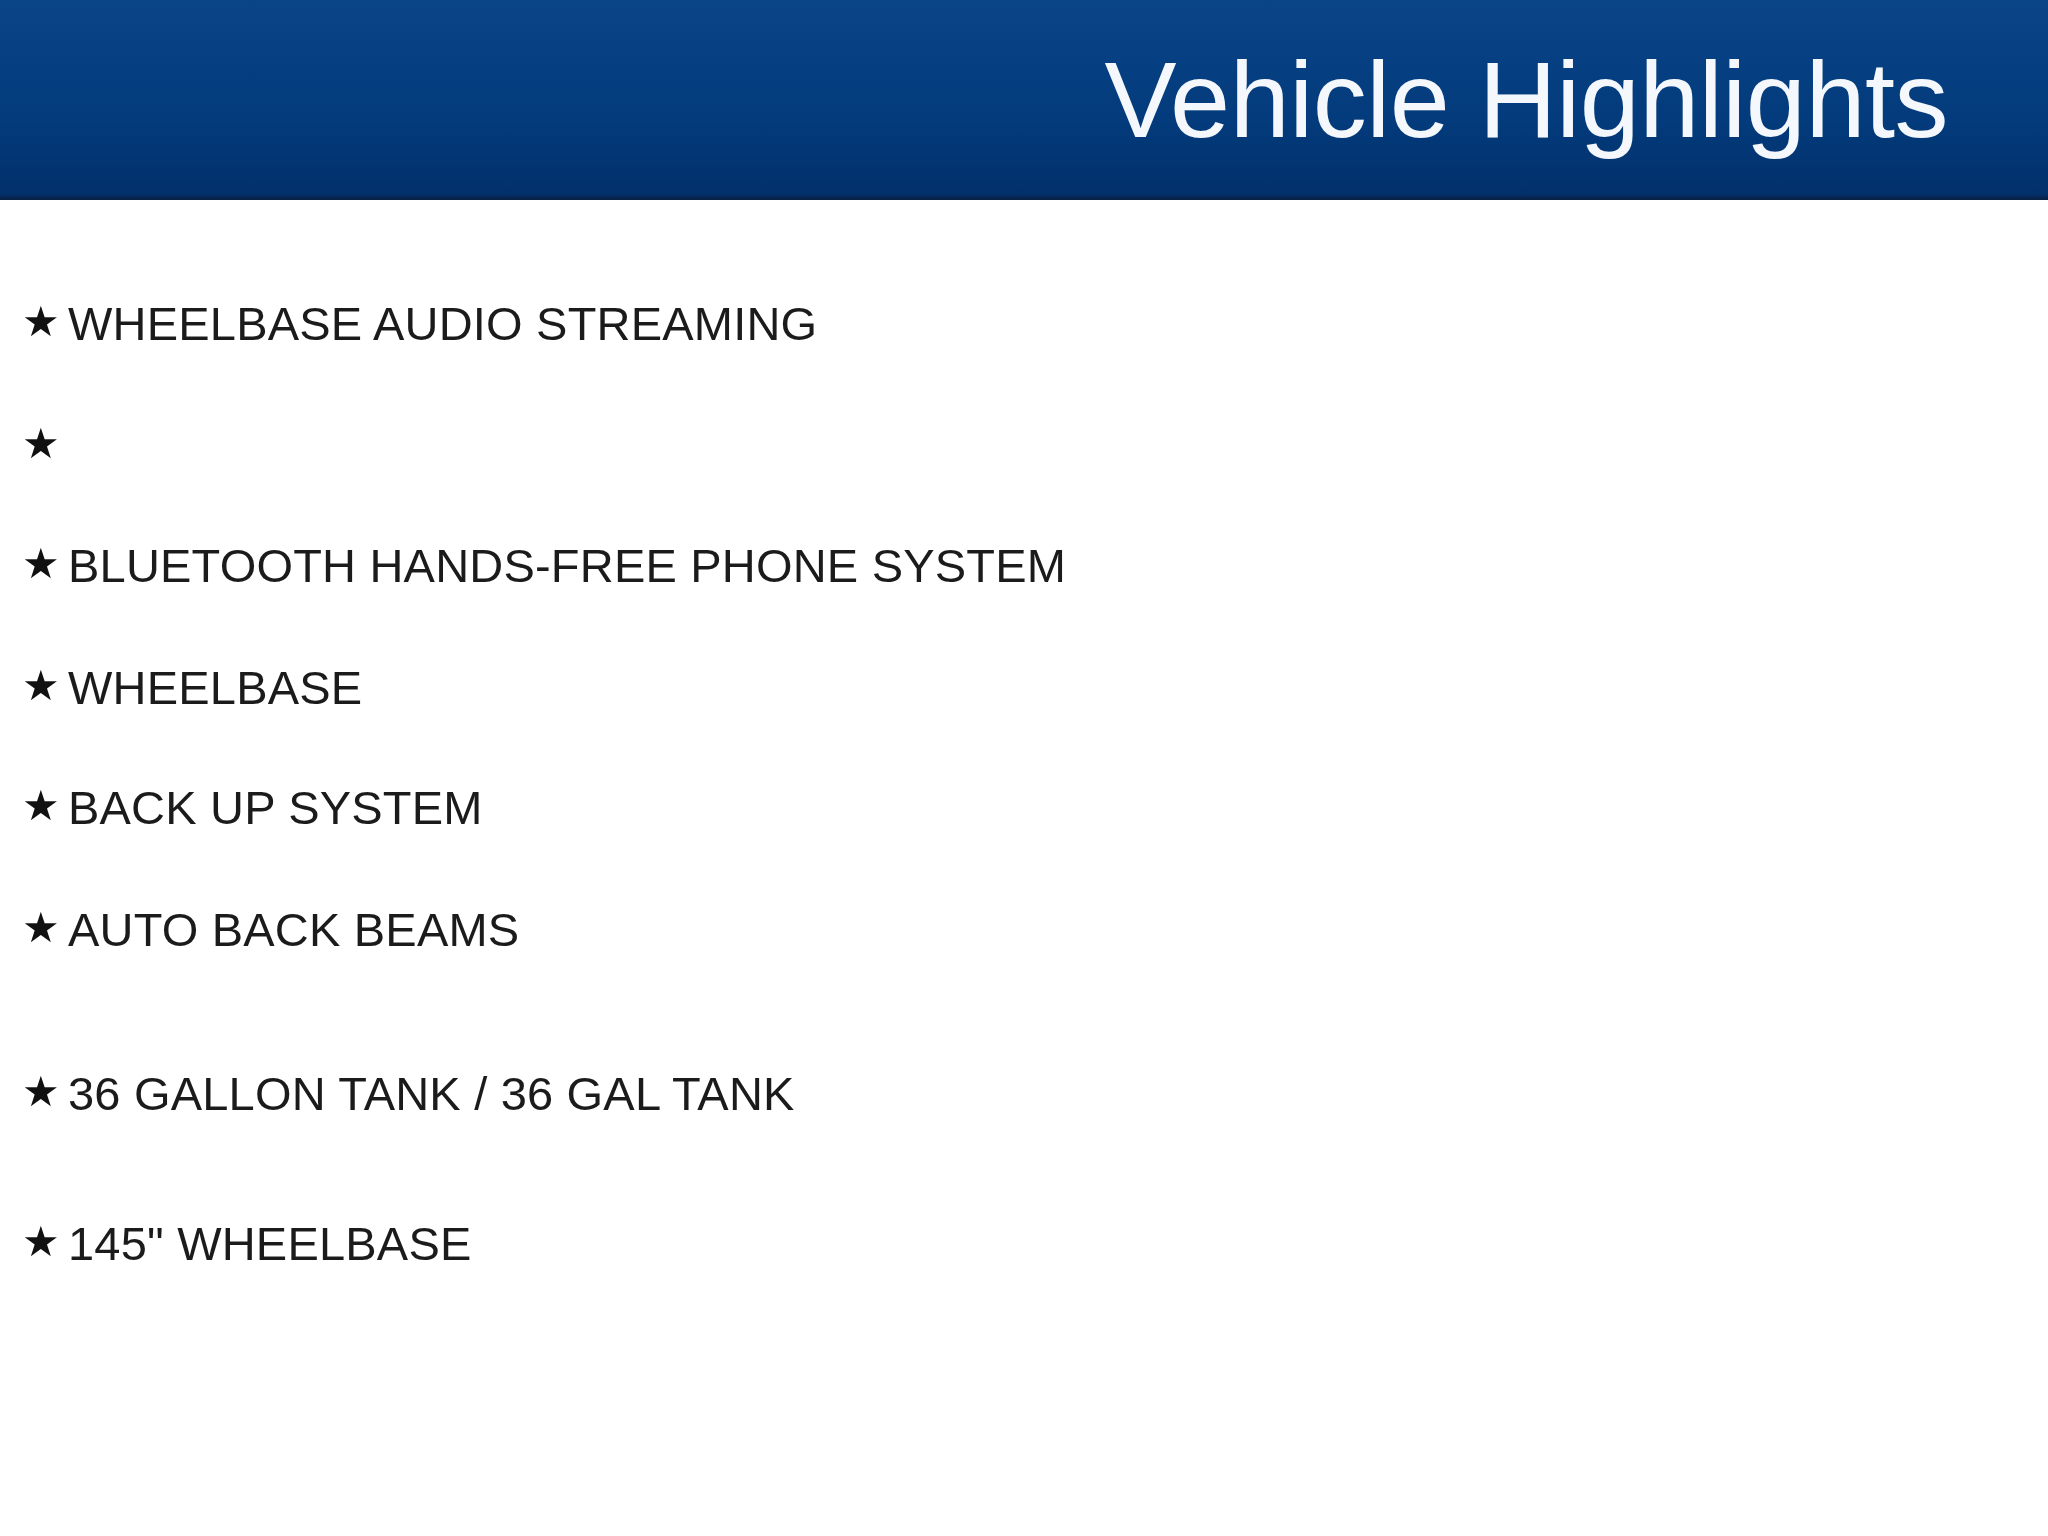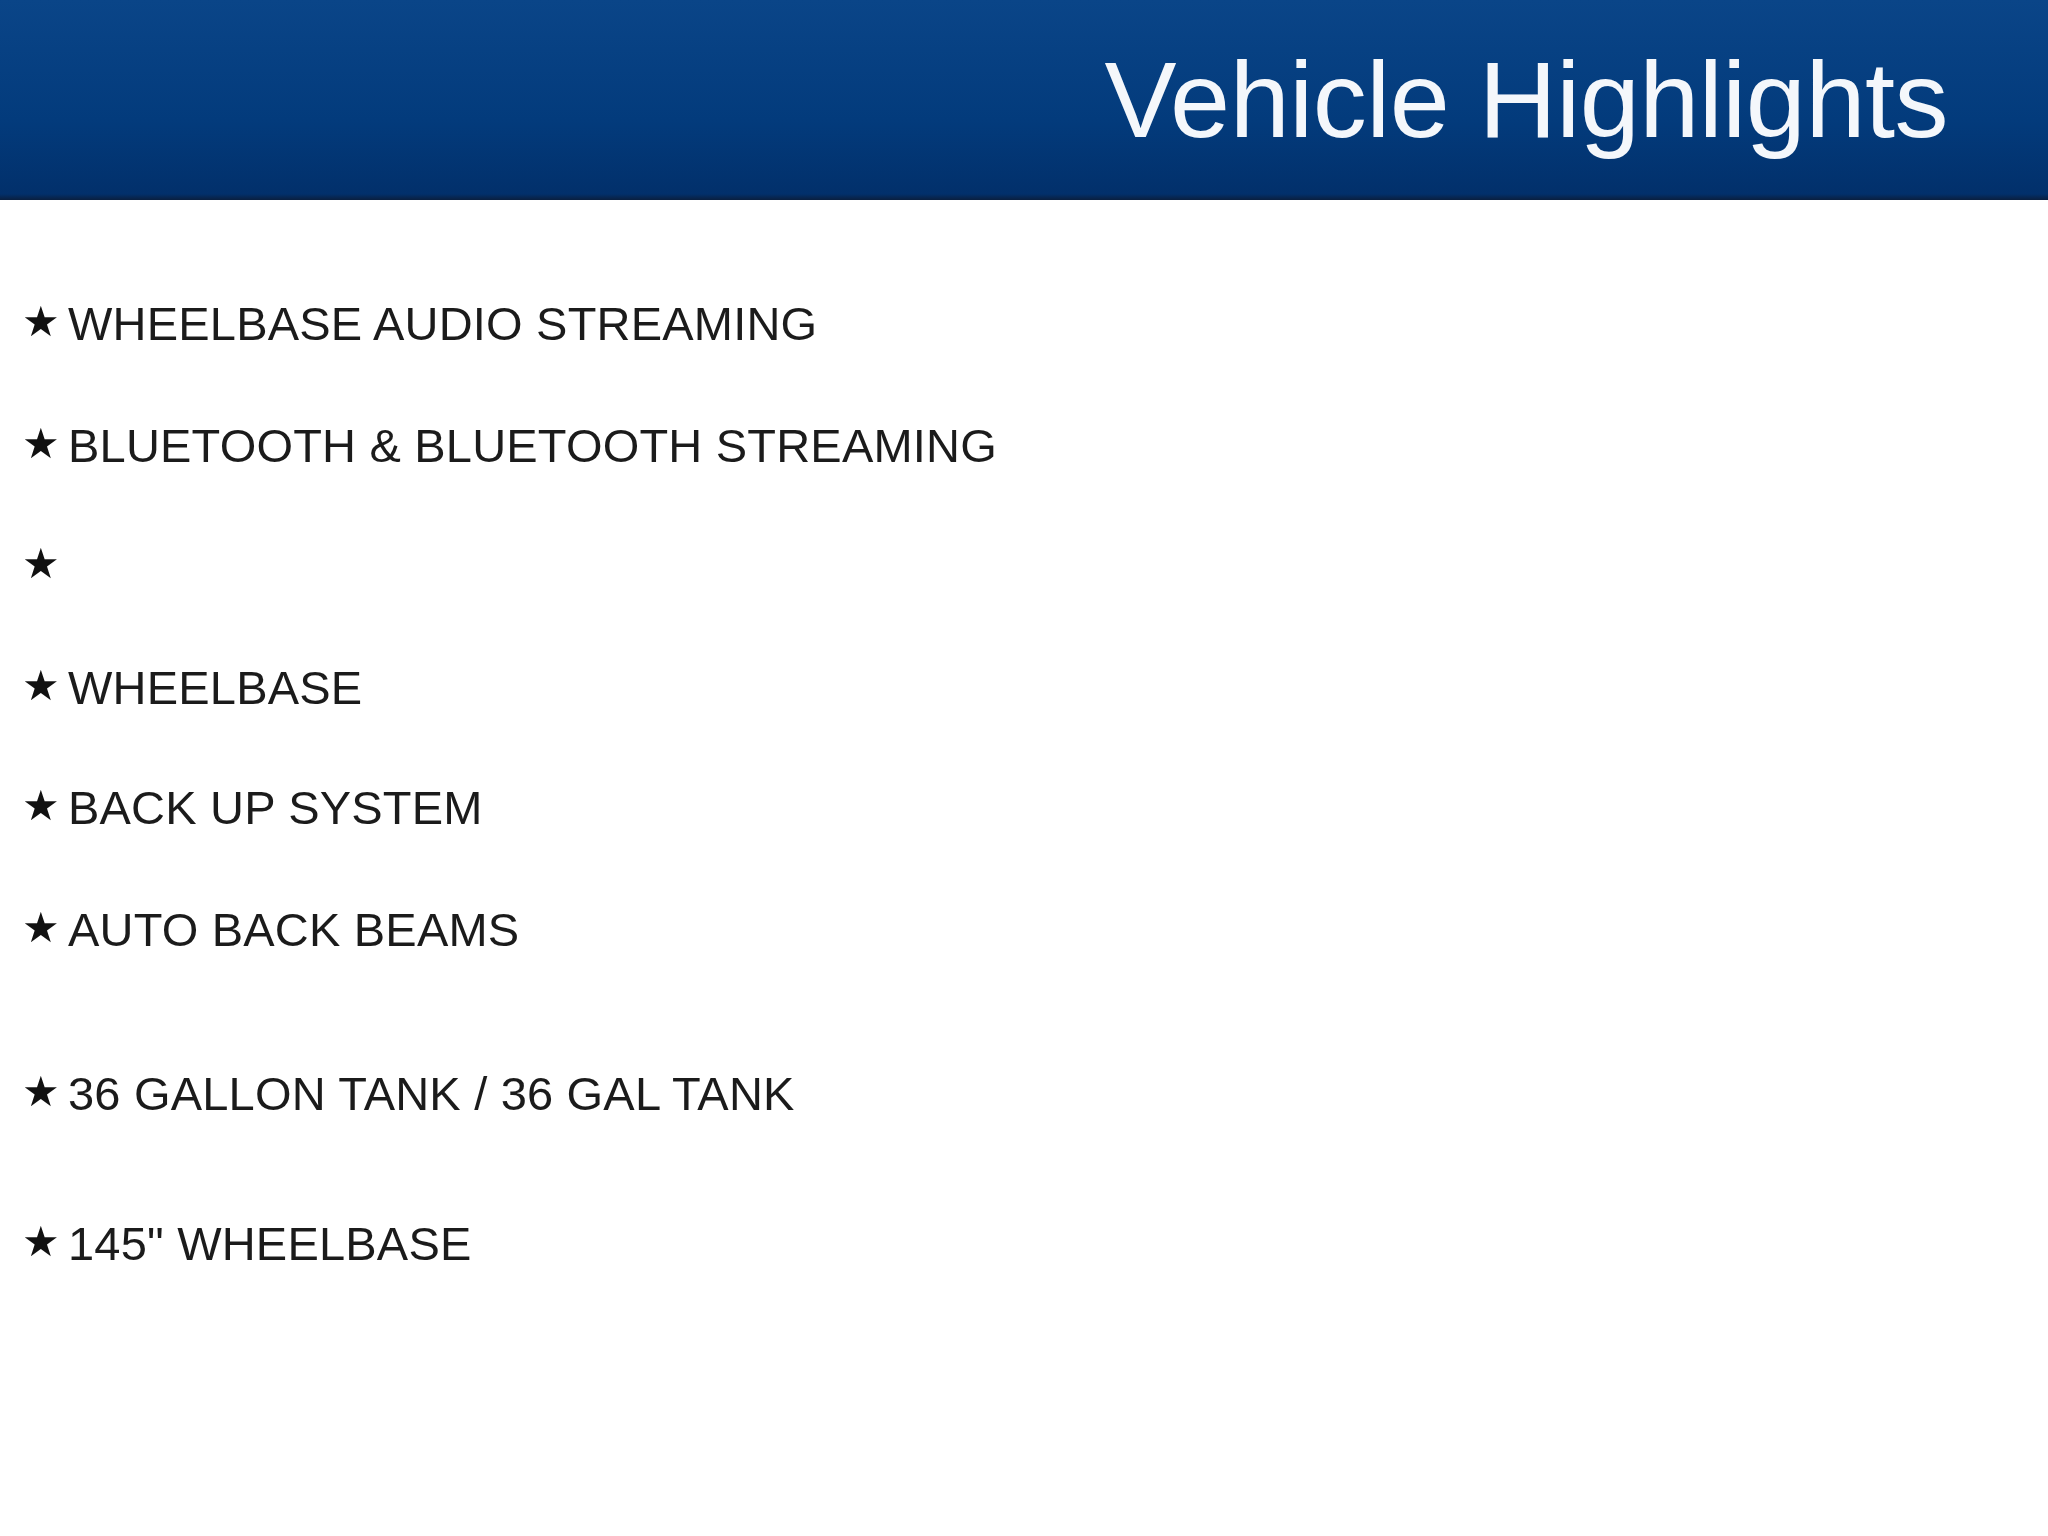--- a/index.html
+++ b/index.html
@@ -109,25 +109,25 @@
 
   <ul class="highlights">
 
     <li class="highlight-item">
       <span class="bullet-star">★</span>
       <span class="highlight-label">WHEELBASE AUDIO STREAMING</span>
     </li>
 
     <li class="highlight-item">
       <span class="bullet-star">★</span>
-      <span class="highlight-label">BLUETOOTH &amp; BLUETOOTH STREAMING</span>
     </li>
 
     <li class="highlight-item">
       <span class="bullet-star">★</span>
+      <span class="highlight-label">BLUETOOTH HANDS-FREE PHONE SYSTEM</span>
     </li>
 
     <li class="highlight-item">
       <span class="bullet-star">★</span>
       <span class="highlight-label">WHEELBASE</span>
     </li>
 
     <li class="highlight-item">
       <span class="bullet-star">★</span>
       <span class="highlight-label">BACK UP SYSTEM</span>

